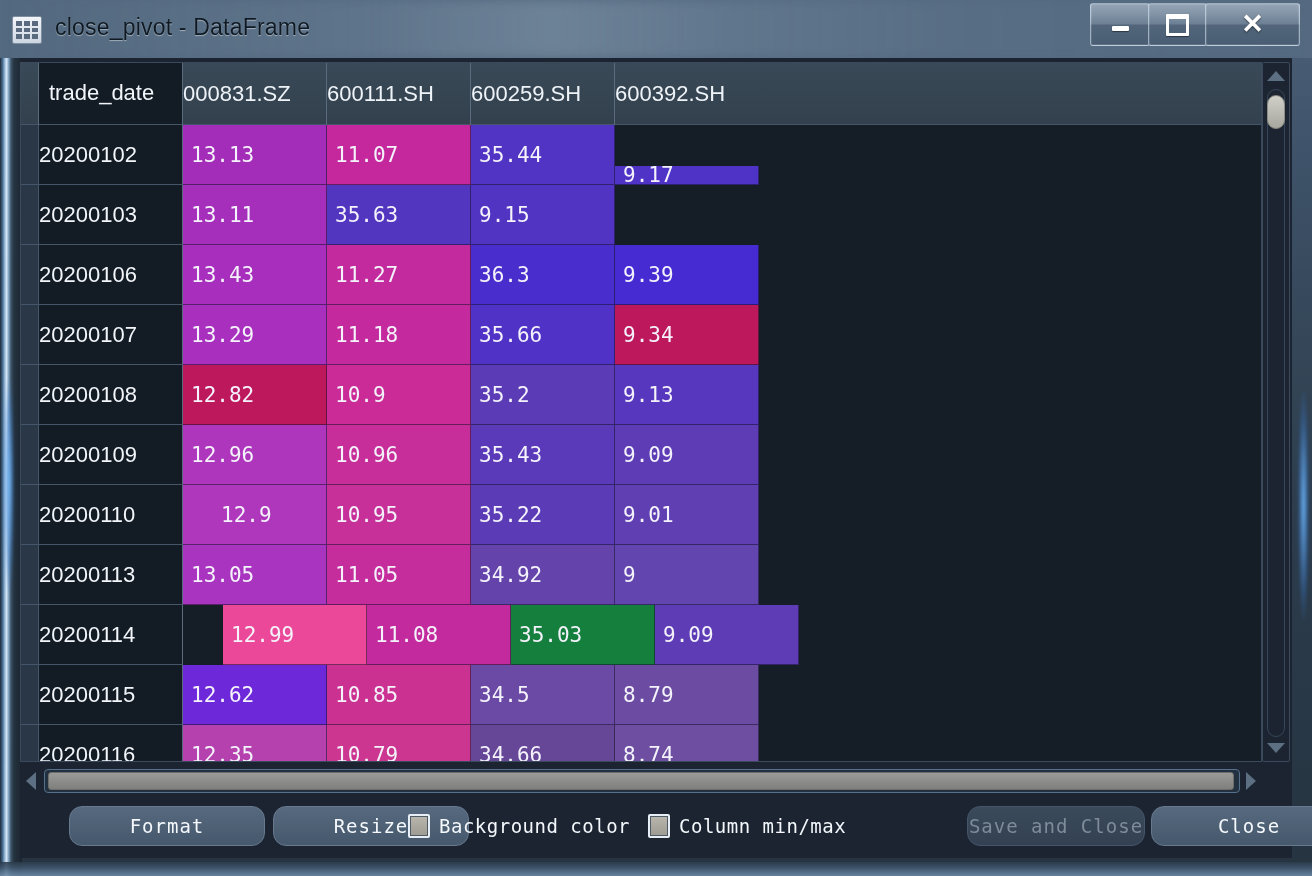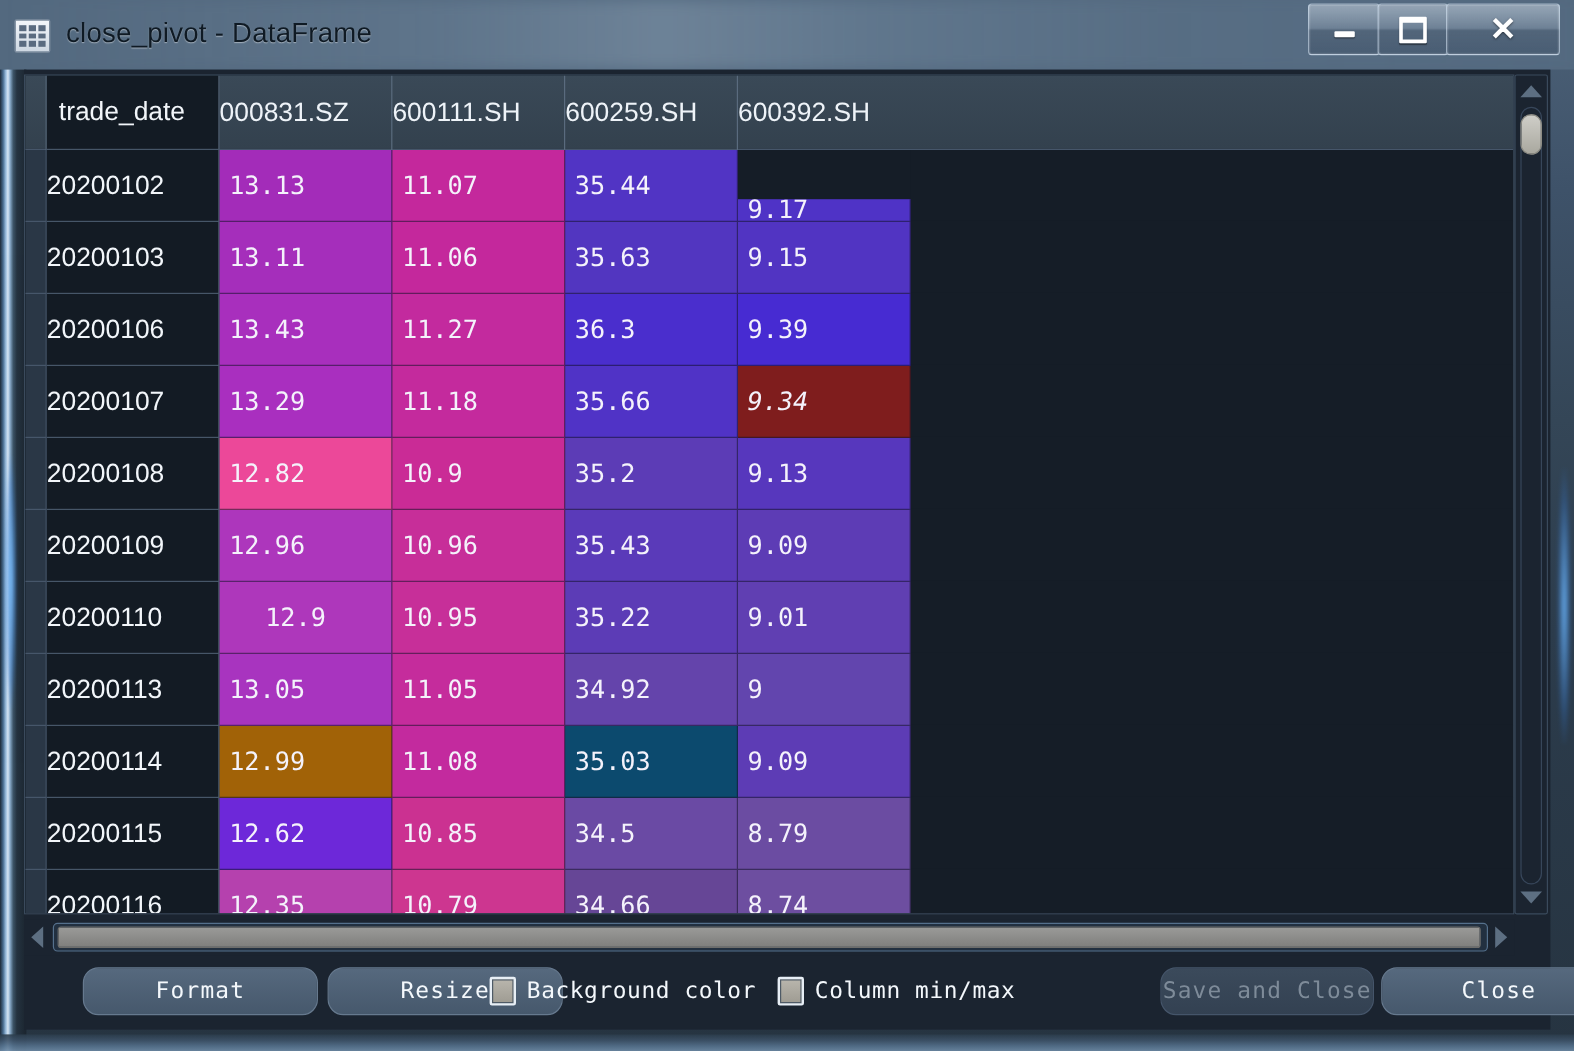--- a/index.html
+++ b/index.html
@@ -338,23 +338,20 @@
             <div class="filler"></div>
           </div>
           <div class="row">
             <div class="gut"></div>
             <div class="idx">
               <span>20200103</span>
             </div>
             <div class="cell" style="background: rgb(165, 46, 187);">
               <span>13.11</span>
             </div>
-            <div class="cell" style="background: rgb(196, 40, 156);">
-              <span>11.06</span>
-            </div>
             <div class="cell" style="background: rgb(82, 54, 192);">
               <span>35.63</span>
             </div>
             <div class="cell" style="background: rgb(81, 52, 194);">
               <span>9.15</span>
             </div>
             <div class="filler"></div>
           </div>
           <div class="row">
             <div class="gut"></div>
@@ -382,31 +379,31 @@
             </div>
             <div class="cell" style="background: rgb(169, 47, 191);">
               <span>13.29</span>
             </div>
             <div class="cell" style="background: rgb(196, 42, 157);">
               <span>11.18</span>
             </div>
             <div class="cell" style="background: rgb(80, 51, 198);">
               <span>35.66</span>
             </div>
-            <div class="cell" style="background: #7f1d1d; font-style: italic;">
+            <div class="cell" style="background: #be185d;">
               <span>9.34</span>
             </div>
             <div class="filler"></div>
           </div>
           <div class="row">
             <div class="gut"></div>
             <div class="idx">
               <span>20200108</span>
             </div>
-            <div class="cell" style="background: #ec4899;">
+            <div class="cell" style="background: #be185d;">
               <span>12.82</span>
             </div>
             <div class="cell" style="background: rgb(202, 43, 150);">
               <span>10.9</span>
             </div>
             <div class="cell" style="background: rgb(92, 60, 182);">
               <span>35.2</span>
             </div>
             <div class="cell" style="background: rgb(87, 55, 189);">
               <span>9.13</span>
@@ -468,27 +465,27 @@
             <div class="cell" style="background: rgb(98, 69, 174);">
               <span>9</span>
             </div>
             <div class="filler"></div>
           </div>
           <div class="row">
             <div class="gut"></div>
             <div class="idx">
               <span>20200114</span>
             </div>
-            <div class="cell" style="background: #a16207;">
+            <div class="cell" style="background: #ec4899; margin-left: 40px;">
               <span>12.99</span>
             </div>
             <div class="cell" style="background: rgb(195, 42, 158);">
               <span>11.08</span>
             </div>
-            <div class="cell" style="background: #0c4a6e;">
+            <div class="cell" style="background: #15803d;">
               <span>35.03</span>
             </div>
             <div class="cell" style="background: rgb(93, 60, 181);">
               <span>9.09</span>
             </div>
             <div class="filler"></div>
           </div>
           <div class="row">
             <div class="gut"></div>
             <div class="idx">

